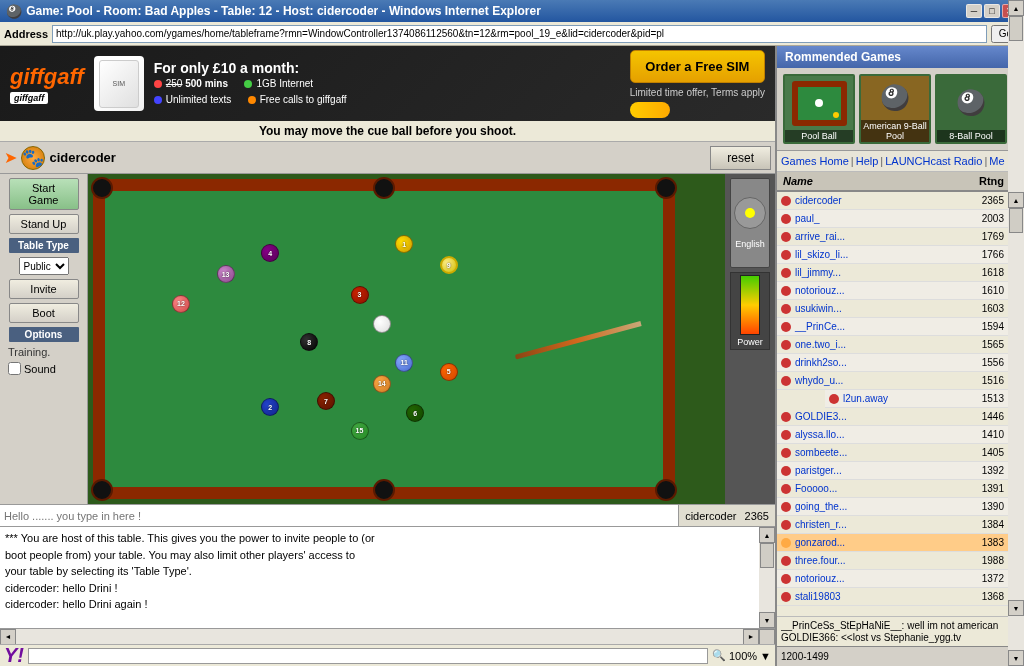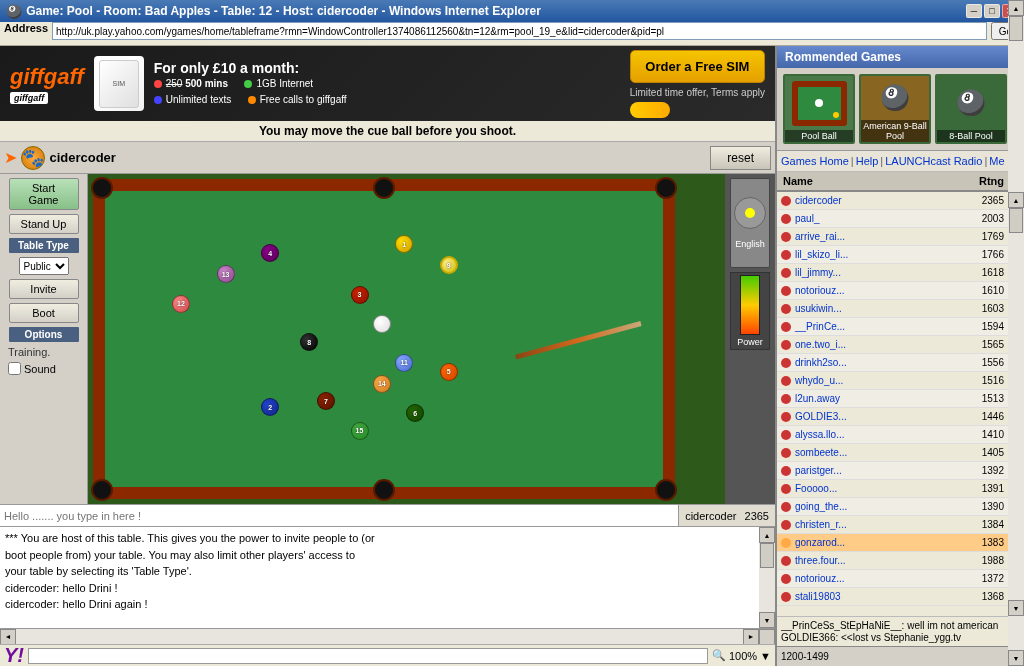--- a/index.html
+++ b/index.html
@@ -27,21 +27,21 @@
       display: flex; align-items: center; justify-content: center;
       cursor: pointer; color: black; background: #d4d0c8;
     }
     #titlebar .win-btn.close { background: #c75050; color: white; }
 
     
     #addressbar {
       background: #ece9d8;
       height: 24px;
       display: flex;
-      align-items: flex-start;
+      align-items: center;
       padding: 0 4px;
       gap: 4px;
       border-bottom: 1px solid #aca899;
     }
     #addressbar .addr-input {
       flex: 1;
       height: 18px;
       border: 1px solid #7f9db9;
       background: white;
       font-size: 10px;
@@ -456,21 +456,21 @@
       flex: 1;
       overflow: hidden;
       display: flex;
       flex-direction: column;
     }
     #leaderboard-header {
       display: flex;
       background: #c8c4b8;
       border-bottom: 2px solid #888;
     }
-    .lb-col-name { flex: 1; padding: 3px 6px; font-weight: bold; font-size: 11px; }
+    .lb-col-name { flex: 1; padding: 3px 6px; font-weight: bold; font-size: 11px; font-style: italic; }
     .lb-col-rtng { width: 50px; padding: 3px 4px; font-weight: bold; font-size: 11px; text-align: right; }
     .lb-col-arrow { width: 16px; }
     #leaderboard-list {
       flex: 1;
       overflow-y: hidden;
       position: relative;
     }
     .lb-row {
       display: flex;
       align-items: center;
@@ -823,21 +823,21 @@
           <div class="lb-row" style="padding-right: 16px;">
     <div class="lb-dot" style="background:#cc3333;"></div>
     <div class="lb-name">drinkh2so...</div>
     <div class="lb-rtng">1556</div>
   </div>
           <div class="lb-row" style="padding-right: 16px;">
     <div class="lb-dot" style="background:#cc3333;"></div>
     <div class="lb-name">whydo_u...</div>
     <div class="lb-rtng">1516</div>
   </div>
-          <div class="lb-row" style="padding-right: 16px;">
+          <div class="lb-row" style="padding-right: 16px; margin-left: 48px;">
     <div class="lb-dot" style="background:#cc3333;"></div>
     <div class="lb-name">l2un.away</div>
     <div class="lb-rtng">1513</div>
   </div>
           <div class="lb-row" style="padding-right: 16px;">
     <div class="lb-dot" style="background:#cc3333;"></div>
     <div class="lb-name">GOLDIE3...</div>
     <div class="lb-rtng">1446</div>
   </div>
           <div class="lb-row" style="padding-right: 16px;">

